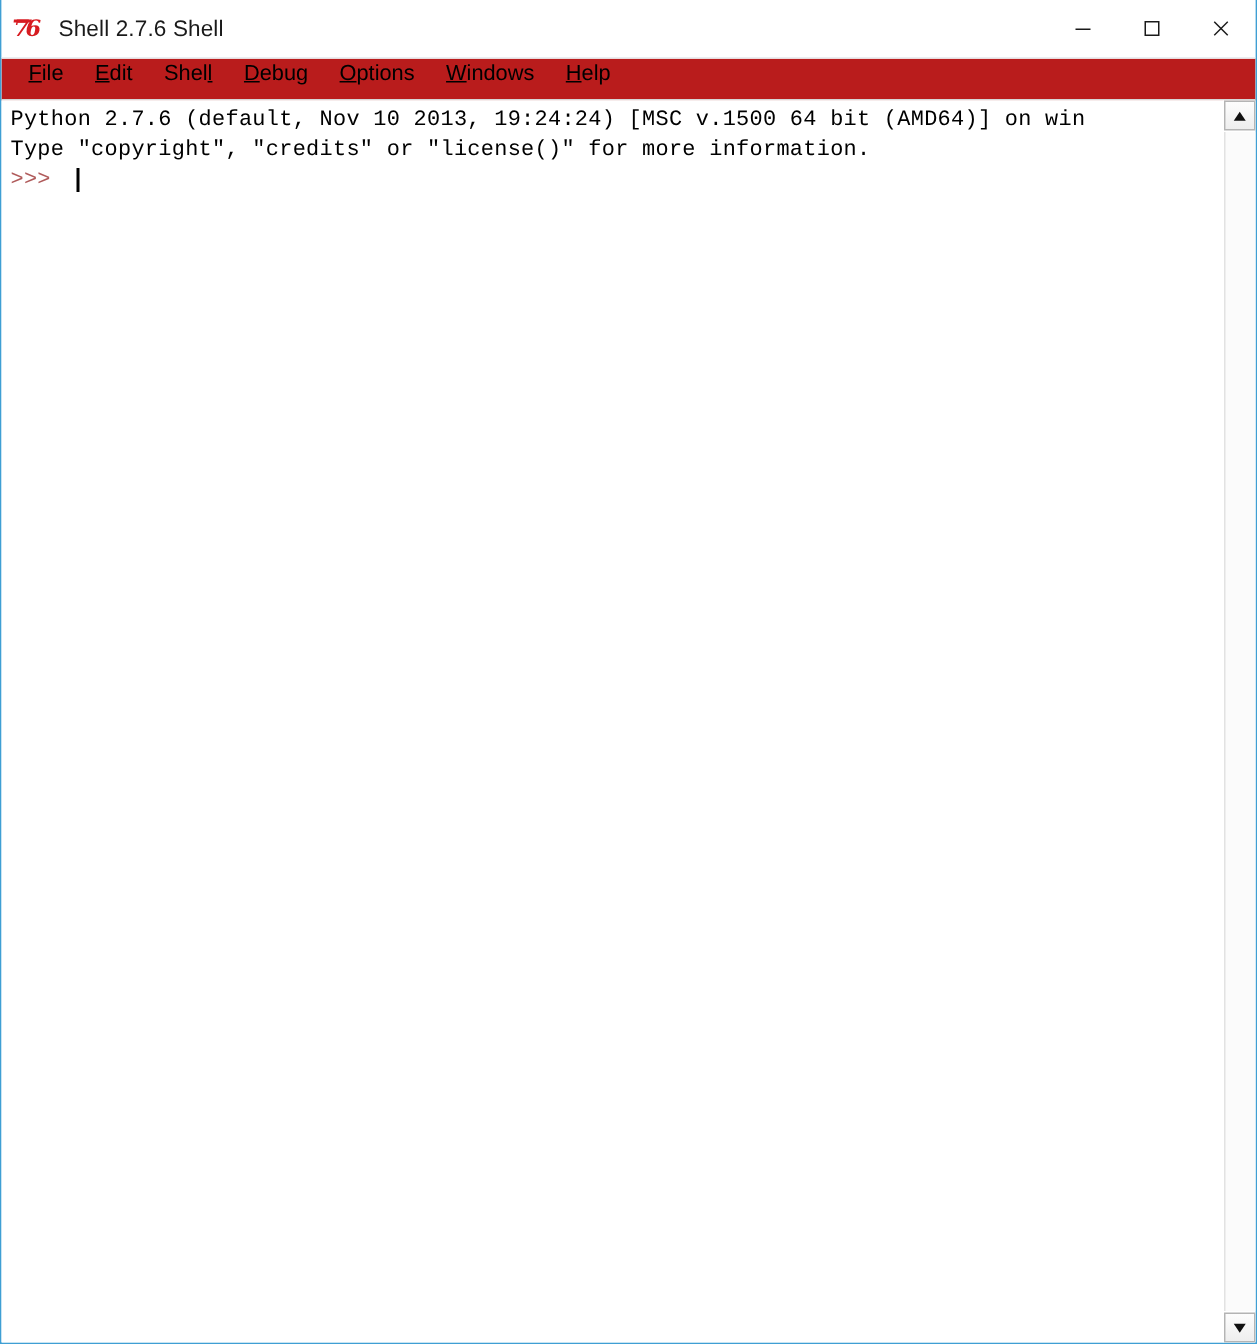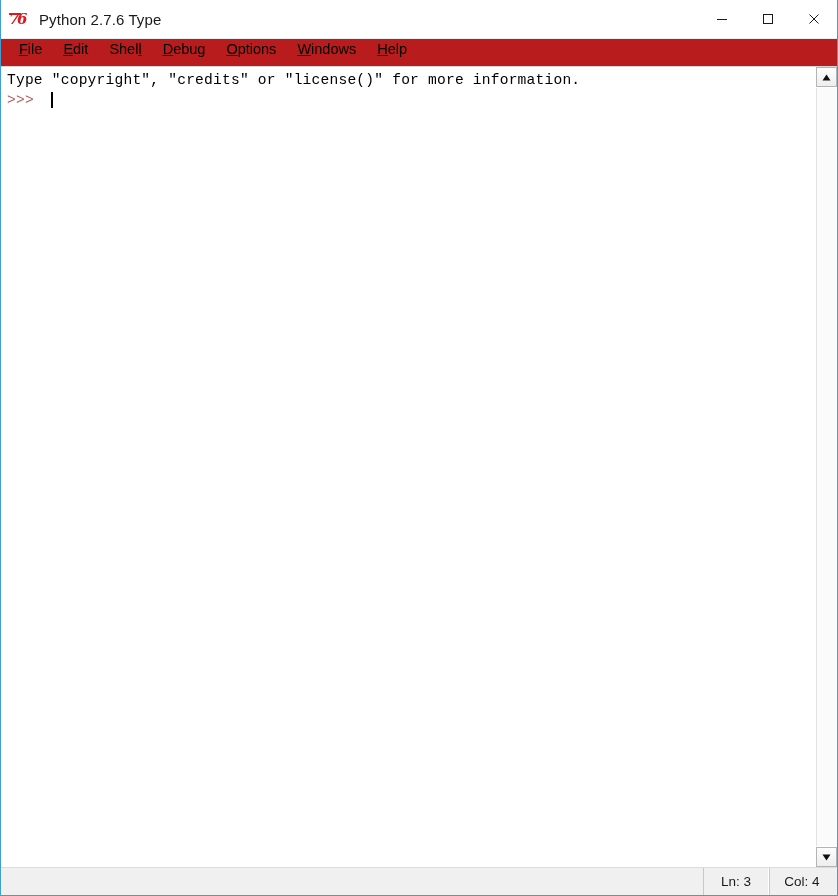--- a/index.html
+++ b/index.html
@@ -212,21 +212,21 @@
     <div class="title-left">
       <span class="app-icon">
         <svg width="22" height="18" viewBox="0 0 22 18" xmlns="http://www.w3.org/2000/svg">
           <g fill="#d71b20" font-family="DejaVu Serif, serif" font-size="15" font-weight="bold" font-style="italic">
             <text x="0" y="14">7</text>
             <text x="8" y="14">6</text>
           </g>
           <rect x="1" y="3" width="12" height="2" fill="#d71b20" transform="skewX(-14)"></rect>
         </svg>
       </span>
-      <span class="title-text">Python 2.7.6 Type</span>
+      <span class="title-text">Shell 2.7.6 Shell</span>
     </div>
     <div class="title-buttons">
       <div class="win-btn">
         <svg width="12" height="12" viewBox="0 0 12 12">
             <line x1="1" y1="6.5" x2="11" y2="6.5" stroke="#1a1a1a" stroke-width="1"></line>
           </svg>
       </div>
       <div class="win-btn">
         <svg width="12" height="12" viewBox="0 0 12 12">
             <rect x="1.5" y="1.5" width="9" height="9" fill="none" stroke="#1a1a1a" stroke-width="1"></rect>
@@ -246,20 +246,21 @@
     <div class="menu-item"><u>E</u>dit</div>
     <div class="menu-item">Shel<u>l</u></div>
     <div class="menu-item"><u>D</u>ebug</div>
     <div class="menu-item"><u>O</u>ptions</div>
     <div class="menu-item"><u>W</u>indows</div>
     <div class="menu-item"><u>H</u>elp</div>
   </div>
 
   <div class="content">
     <div class="textarea">
+      <div class="code-line">Python 2.7.6 (default, Nov 10 2013, 19:24:24) [MSC v.1500 64 bit (AMD64)] on win</div>
       <div class="code-line">Type "copyright", "credits" or "license()" for more information.</div>
       <div class="prompt-line">
         <span class="prompt">&gt;&gt;&gt; </span>
         <span class="caret"></span>
       </div>
     </div>
 
     <div class="vscroll">
       <div class="trough"></div>
       <div class="sb-btn">
@@ -268,18 +269,14 @@
           </svg>
       </div>
       <div class="sb-btn">
         <svg width="9" height="7" viewBox="0 0 9 7">
             <polygon points="0.5,0.5 8.5,0.5 4.5,6.5" fill="#111111"></polygon>
           </svg>
       </div>
     </div>
   </div>
 
-  <div class="bottombar">
-    <div class="status-cell">Ln: 3</div>
-    <div class="status-cell">Col: 4</div>
-  </div>
 
 </div>
 
 </body></html>

